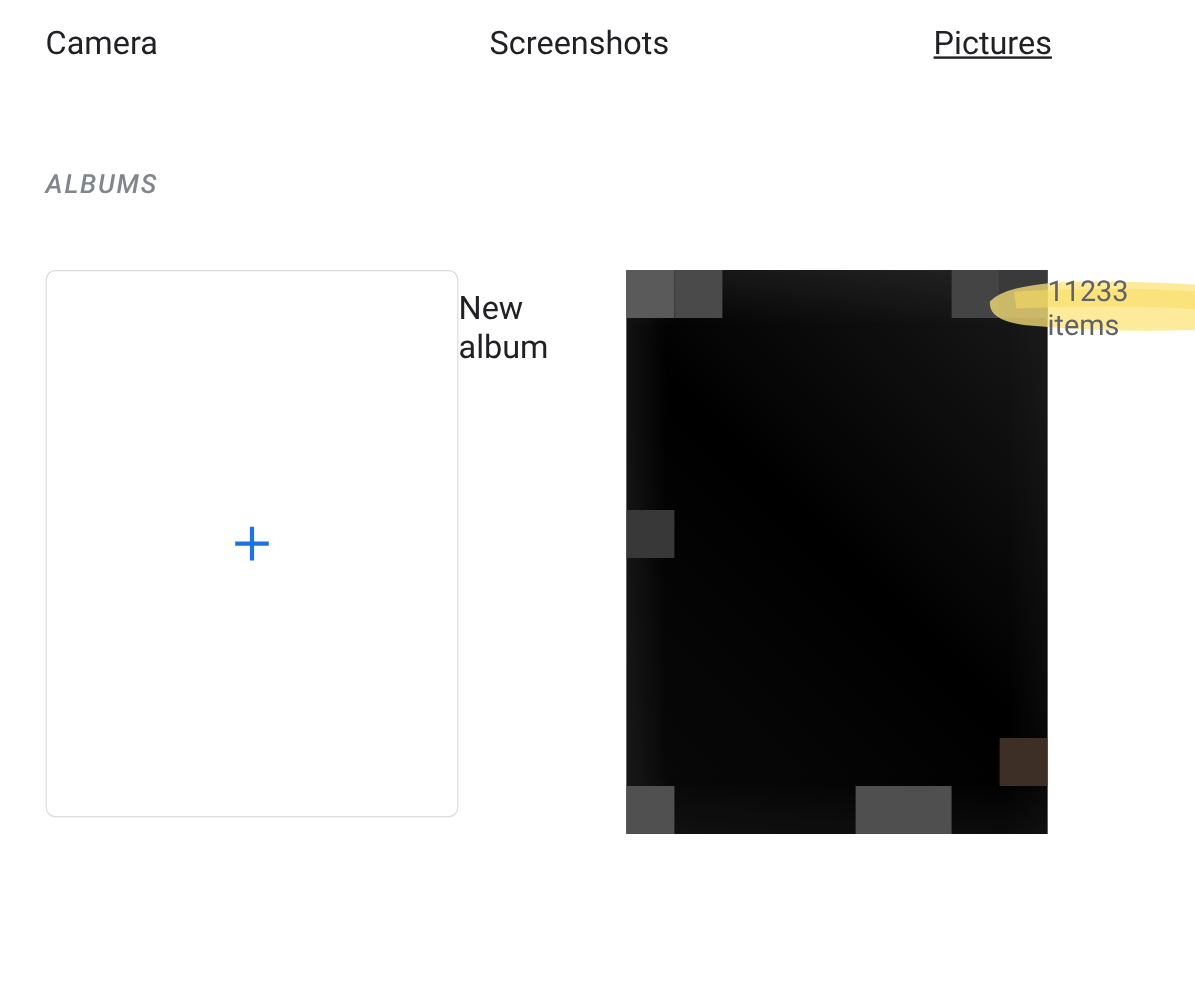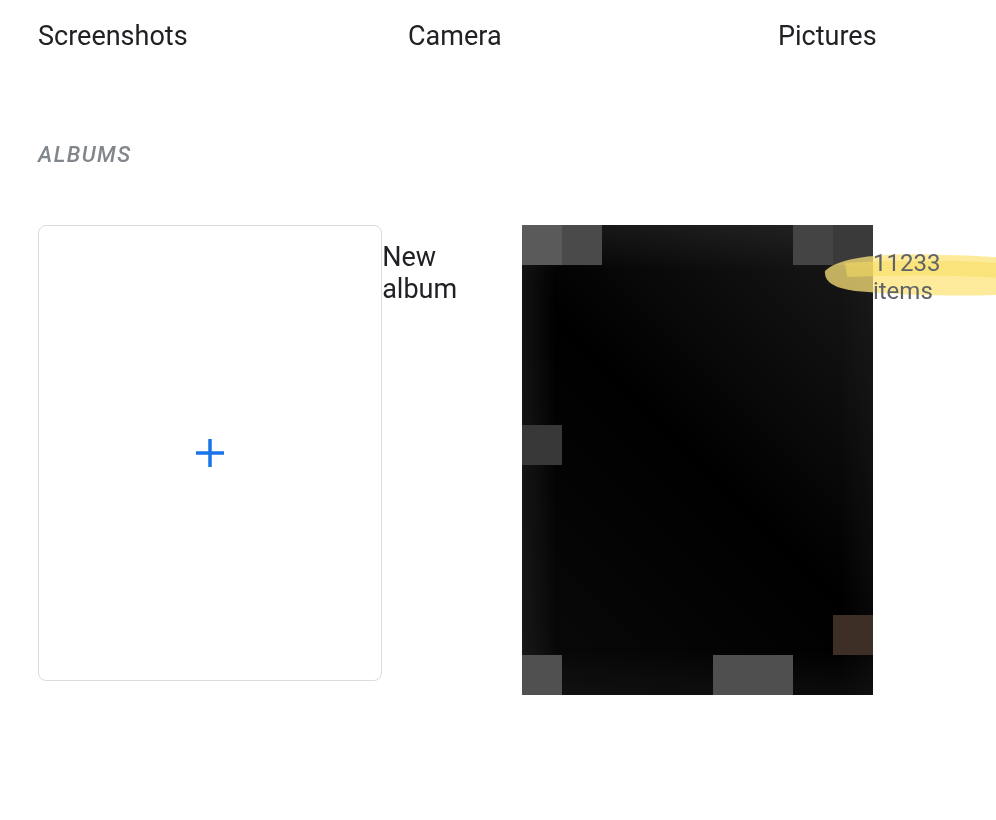--- a/index.html
+++ b/index.html
@@ -27,20 +27,21 @@
       cursor: pointer;
     }
     .folder-camera {
       flex: 0 0 370px;
     }
     .folder-screenshots {
       flex: 0 0 370px;
     }
     .folder-pictures {
       flex: 0 0 auto;
+      text-decoration: underline;
     }
     .section-header {
       padding: 90px 38px 0 38px;
       font-size: 22px;
       font-weight: 500;
       color: #80868b;
       letter-spacing: 1.5px;
       font-style: italic;
     }
     .album-grid {
@@ -98,21 +99,21 @@
     }
     .album-title {
       font-size: 27px;
       font-weight: 400;
       color: #202124;
       margin-top: 16px;
     }
     .album-subtitle-wrapper {
       position: relative;
       display: inline-block;
-      margin-top: 24px;
+      margin-top: 4px;
     }
     .highlight-mark {
       position: absolute;
       left: -58px;
       top: -6px;
       width: 260px;
       height: 60px;
       pointer-events: none;
       z-index: 0;
     }
@@ -121,22 +122,22 @@
       font-weight: 400;
       color: #5f6368;
       position: relative;
       z-index: 1;
     }
   </style>
 </head>
 <body>
 
 <div class="folder-row">
+  <div class="folder-item folder-camera">Camera</div>
   <div class="folder-item folder-screenshots">Screenshots</div>
-  <div class="folder-item folder-camera">Camera</div>
   <div class="folder-item folder-pictures">Pictures</div>
 </div>
 
 <div class="section-header">ALBUMS</div>
 
 <div class="album-grid">
   <div class="album-card">
     <div class="new-album-tile">
       <span class="plus-icon">
         <svg viewBox="0 0 40 40">

